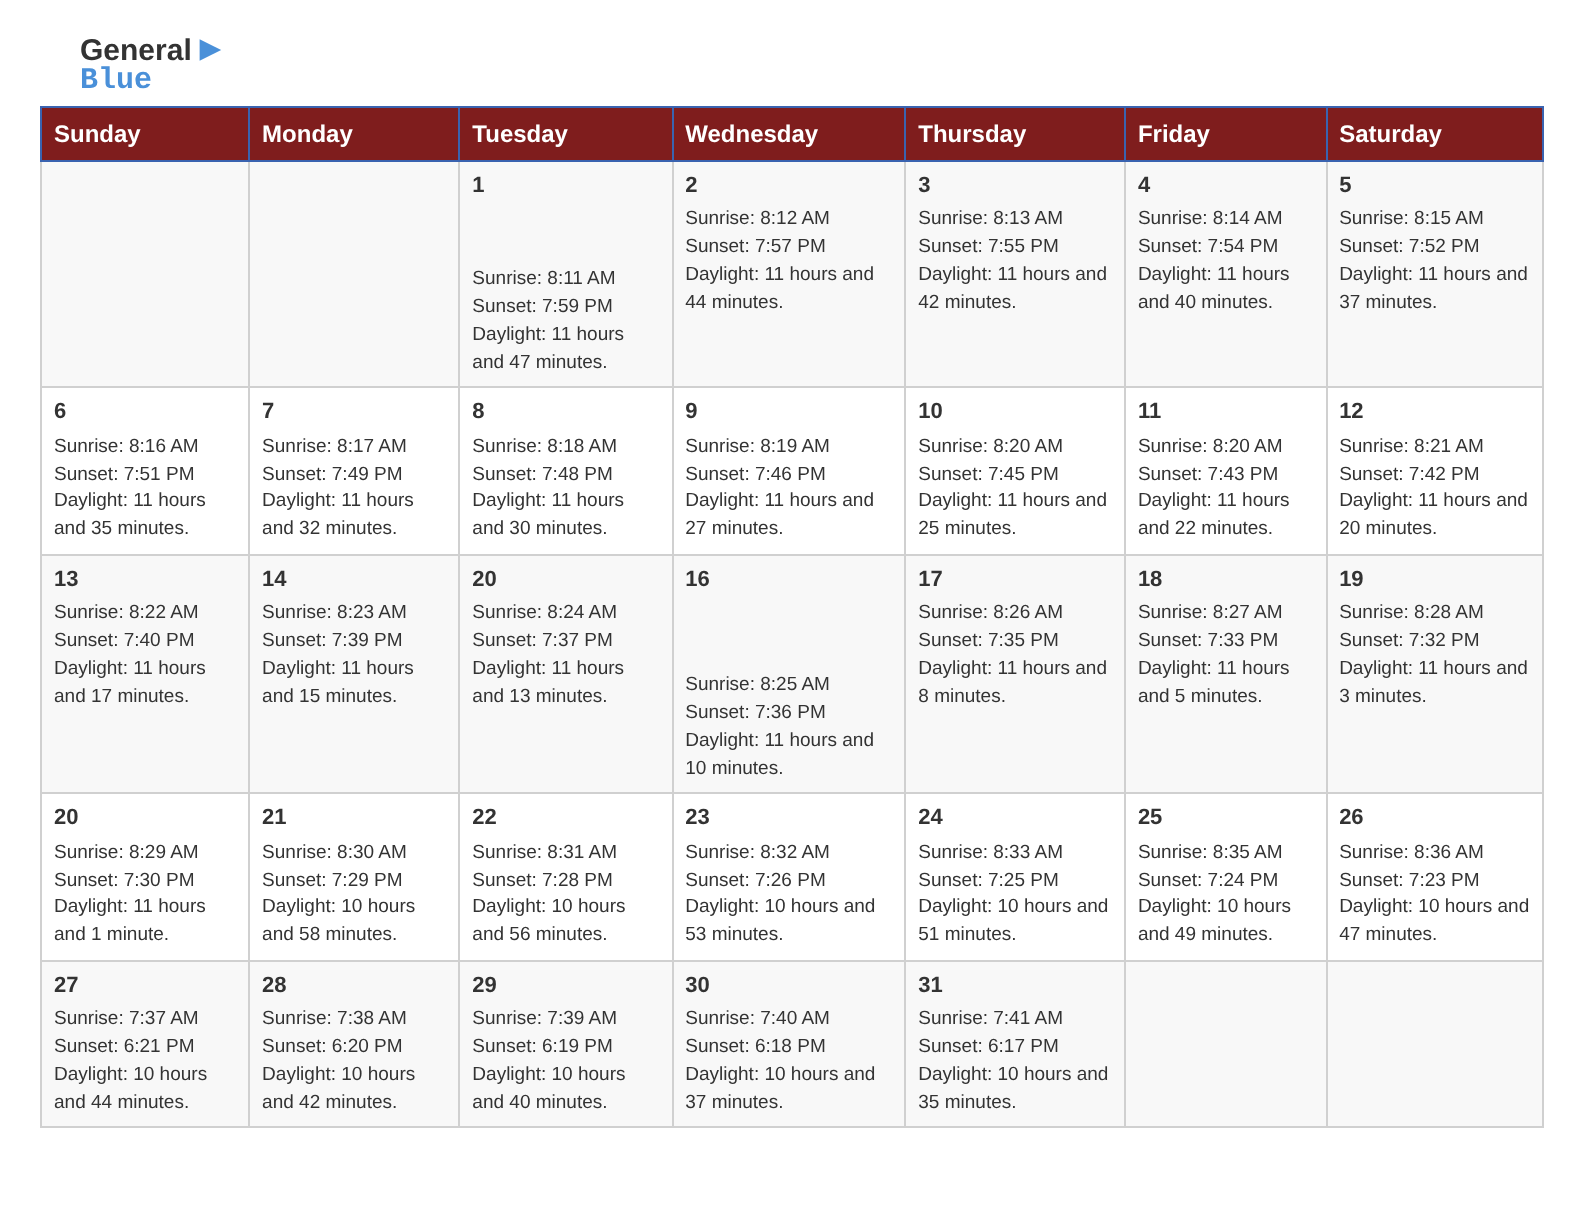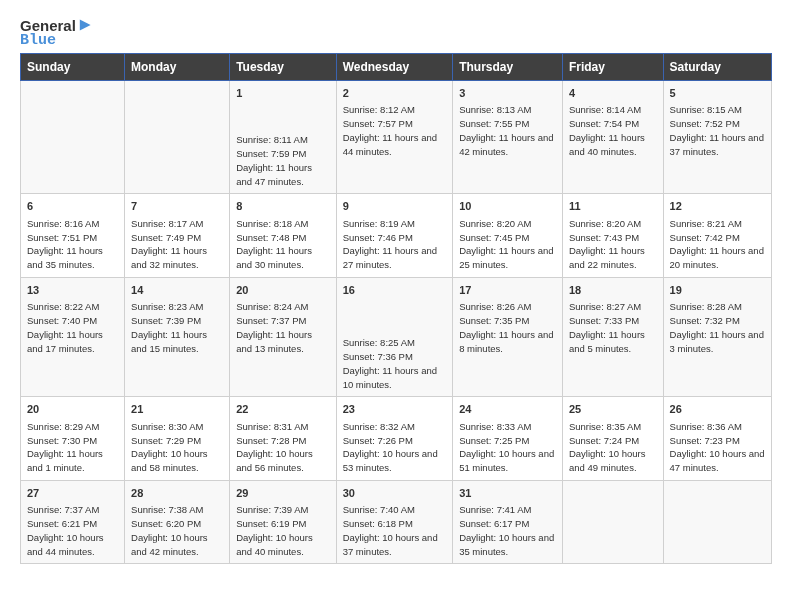--- a/index.html
+++ b/index.html
@@ -11,20 +11,21 @@
     }
     .container {
       width: 792px;
       padding: 16px 20px 16px 20px;
     }
     .header-row {
       display: flex;
       align-items: flex-start;
       justify-content: space-between;
       margin-bottom: 4px;
+      margin-left: 20px;
     }
     .logo {
       display: flex;
       align-items: center;
       gap: 0;
     }
     .title-block {
       text-align: right;
     }
     .month-title {
@@ -37,21 +38,21 @@
       font-size: 14px;
       color: #555;
       margin-top: 2px;
     }
     table {
       width: 100%;
       border-collapse: collapse;
       font-size: 10.5px;
     }
     thead tr th {
-      background-color: #404040;
+      background-color: #7f1d1d;
       color: #fff;
       text-align: left;
       padding: 6px 6px;
       font-size: 12px;
       font-weight: bold;
       border: 1px solid #3a63b0;
     }
     tbody tr td {
       vertical-align: top;
       padding: 5px 6px;

